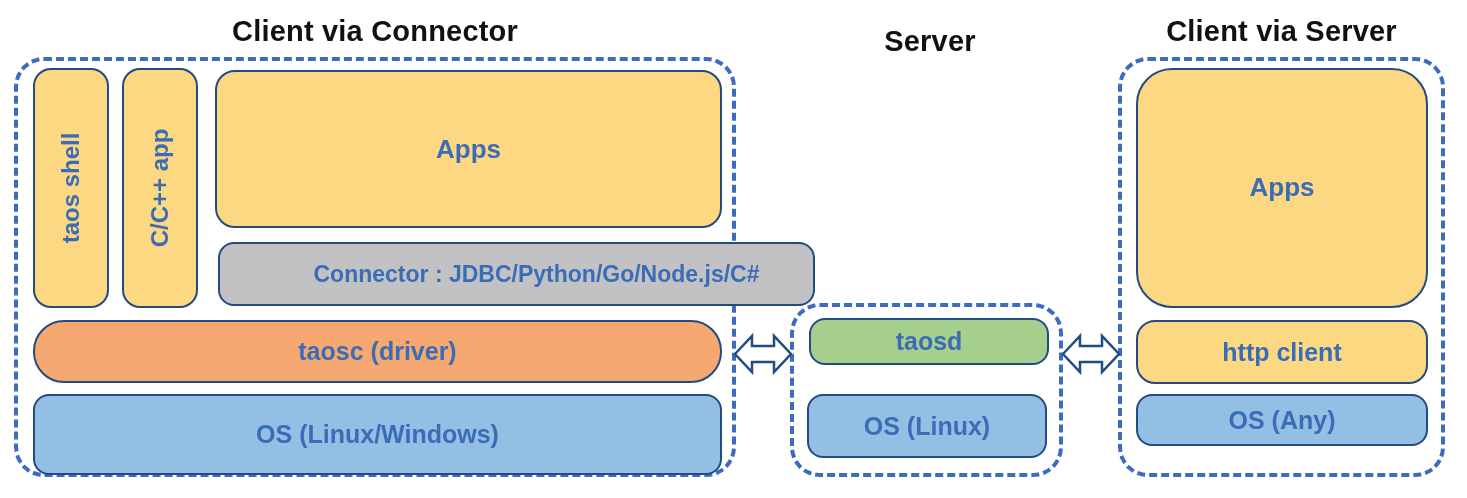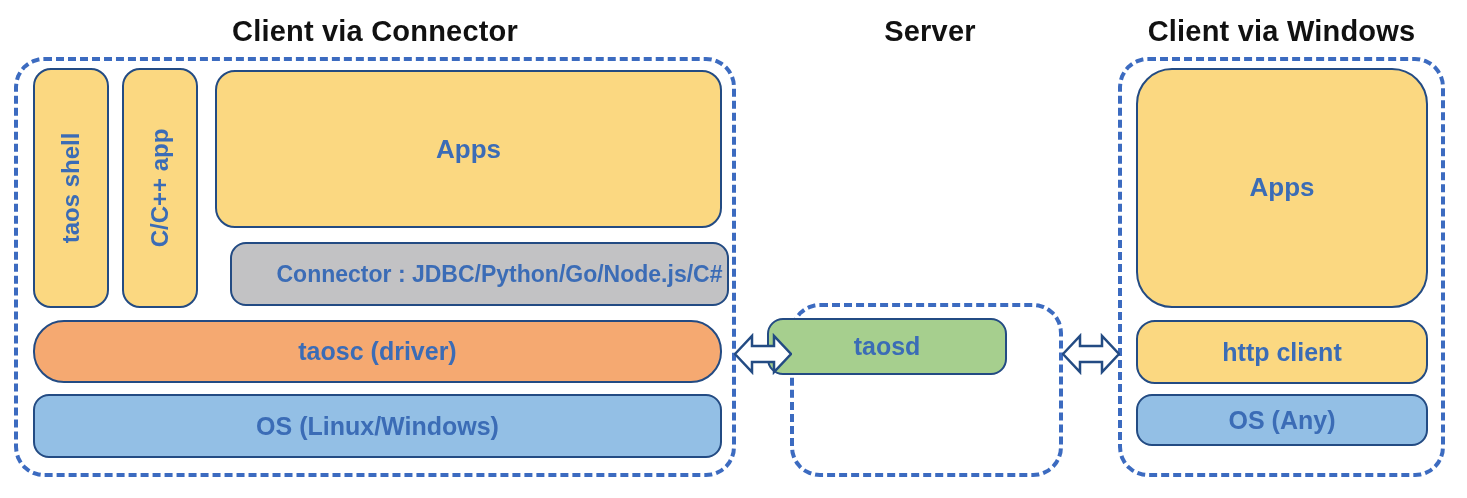--- a/index.html
+++ b/index.html
@@ -68,55 +68,58 @@
   .two-line{line-height:1.35;}
   .arrow{position:absolute;width:58px;height:44px;}
   .arrow svg{display:block;width:100%;height:100%;}
 </style>
 </head>
 <body>
 
 <div class="canvas">
 
   <div class="sec-title" style="left:14px;top:15px;width:722px;">Client via Connector</div>
-  <div class="sec-title" style="left:790px;top:15px;width:280px;">Server</div>
-  <div class="sec-title" style="left:1118px;top:15px;width:327px;">Client via Windows</div>
+  <div class="sec-title" style="left:790px;top:25px;width:280px;">Server</div>
+  <div class="sec-title" style="left:1118px;top:15px;width:327px;">Client via Server</div>
 
   <div class="dashed-container" style="left:14px;top:57px;width:722px;height:420px;"></div>
 
   <div class="node yellow col" style="left:33px;top:68px;width:76px;height:240px;">
     <span class="vlabel">taos shell</span>
   </div>
 
   <div class="node yellow col" style="left:122px;top:68px;width:76px;height:240px;">
     <span class="vlabel">C/C++ app</span>
   </div>
 
   <div class="node yellow big" style="left:215px;top:70px;width:507px;height:158px;font-size:26px;">
     <span>Apps</span>
   </div>
 
-  <div class="node gray" style="left:230px;top:242px;width:499px;height:64px;padding-left:40px;">
+  <div class="node gray" style="left:218px;top:242px;width:597px;height:64px;padding-left:40px;">
     <span class="connector-text">Connector : JDBC/Python/Go/Node.js/C#</span>
   </div>
 
   <div class="node orange" style="left:33px;top:320px;width:689px;height:63px;border-radius:31px;">
     <span>taosc (driver)</span>
   </div>
 
-  <div class="node blue" style="left:33px;top:394px;width:689px;height:64px;">
+  <div class="node blue" style="left:33px;top:394px;width:689px;height:81px;">
     <span>OS (Linux/Windows)</span>
   </div>
 
   <div class="dashed-container" style="left:790px;top:303px;width:273px;height:174px;"></div>
 
-  <div class="node green" style="left:767px;top:318px;width:240px;height:57px;">
+  <div class="node green" style="left:809px;top:318px;width:240px;height:47px;">
     <span>taosd</span>
   </div>
 
+  <div class="node blue" style="left:807px;top:394px;width:240px;height:64px;">
+    <span>OS (Linux)</span>
+  </div>
 
   <div class="dashed-container" style="left:1118px;top:57px;width:327px;height:420px;"></div>
 
   <div class="node yellow bigger two-line" style="left:1136px;top:68px;width:292px;height:240px;font-size:26px;">
     <div>
       <div>Apps</div>
     </div>
   </div>
 
   <div class="node yellow" style="left:1136px;top:320px;width:292px;height:64px;">

